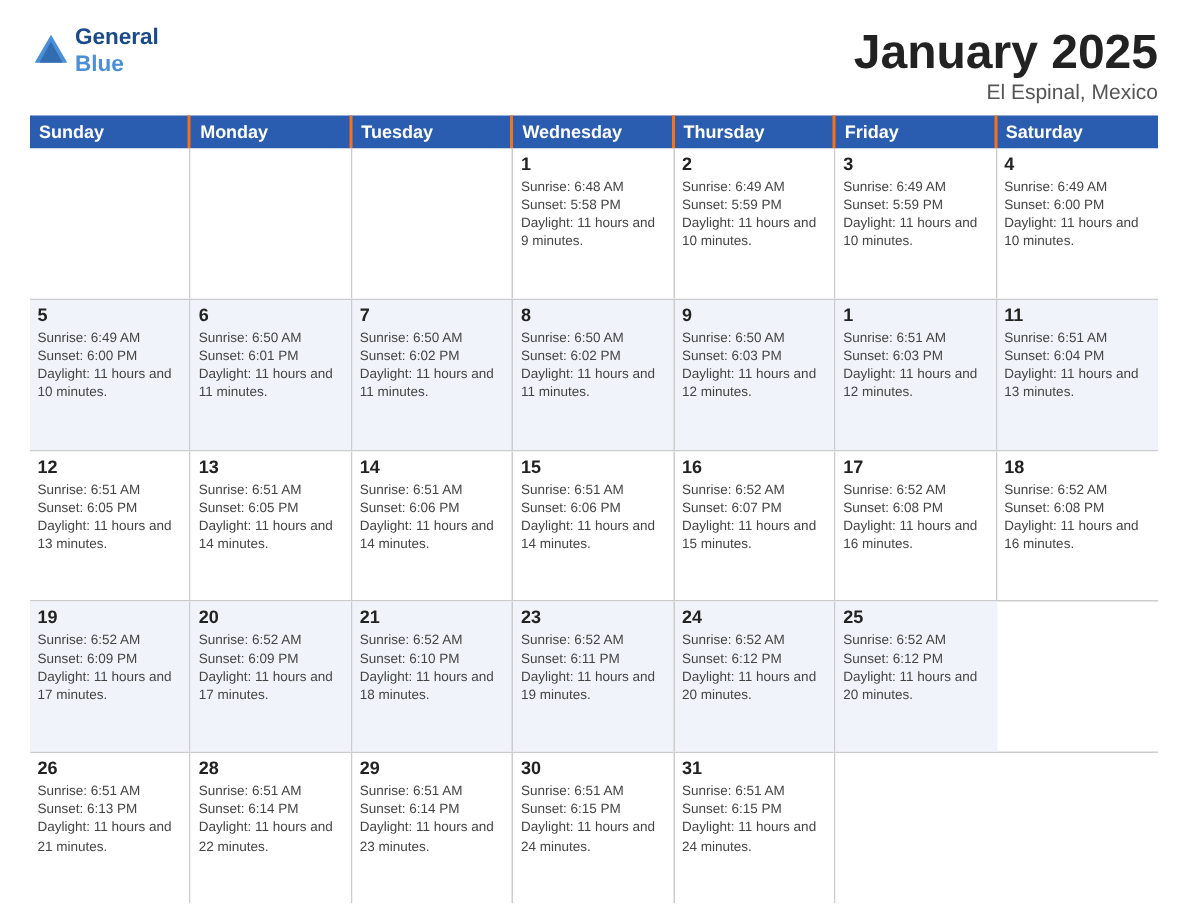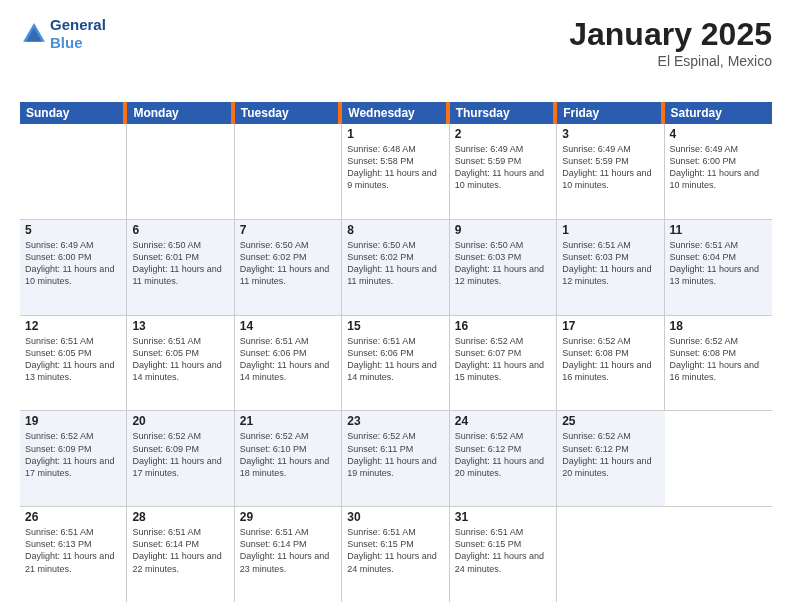--- a/index.html
+++ b/index.html
@@ -9,21 +9,20 @@
       width: 792px;
       height: 612px;
       overflow: hidden;
     }
     .page {
       width: 792px;
       height: 612px;
       padding: 16px 20px 10px 20px;
       display: flex;
       flex-direction: column;
-      gap: 25px;
     }
     .header {
       display: flex;
       justify-content: space-between;
       align-items: flex-start;
       margin-bottom: 8px;
     }
     .logo {
       display: flex;
       align-items: center;
@@ -55,21 +54,21 @@
       display: grid;
       grid-template-columns: repeat(7, 1fr);
       background: #2a5db0;
     }
     .cal-header-cell {
       color: #fff;
       font-size: 12px;
       font-weight: bold;
       padding: 4px 6px;
       text-align: left;
-      border-right: 4px solid #f97316;
+      border-right: 2px solid #f97316;
     }
     .cal-header-cell:last-child { border-right: none; }
     .cal-body {
       display: flex;
       flex-direction: column;
       flex: 1;
     }
     .cal-row {
       display: grid;
       grid-template-columns: repeat(7, 1fr);

